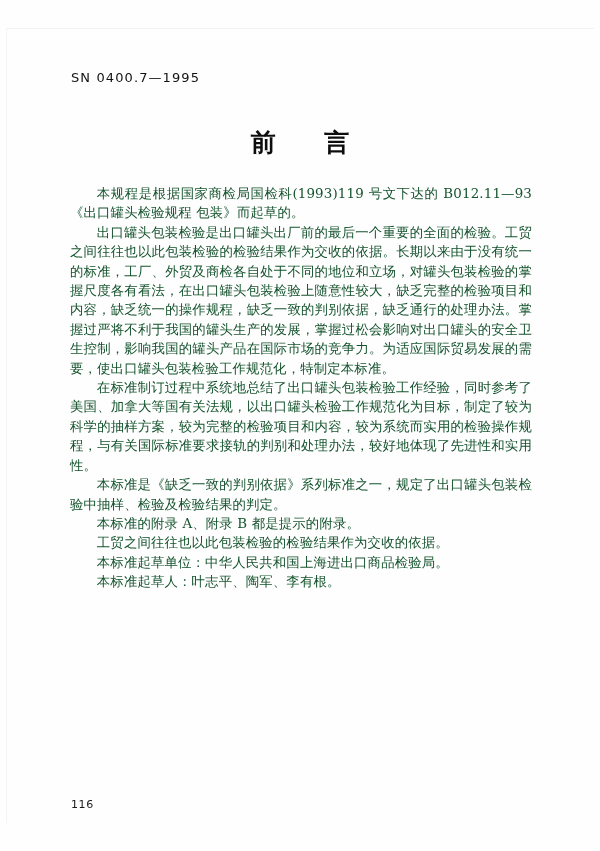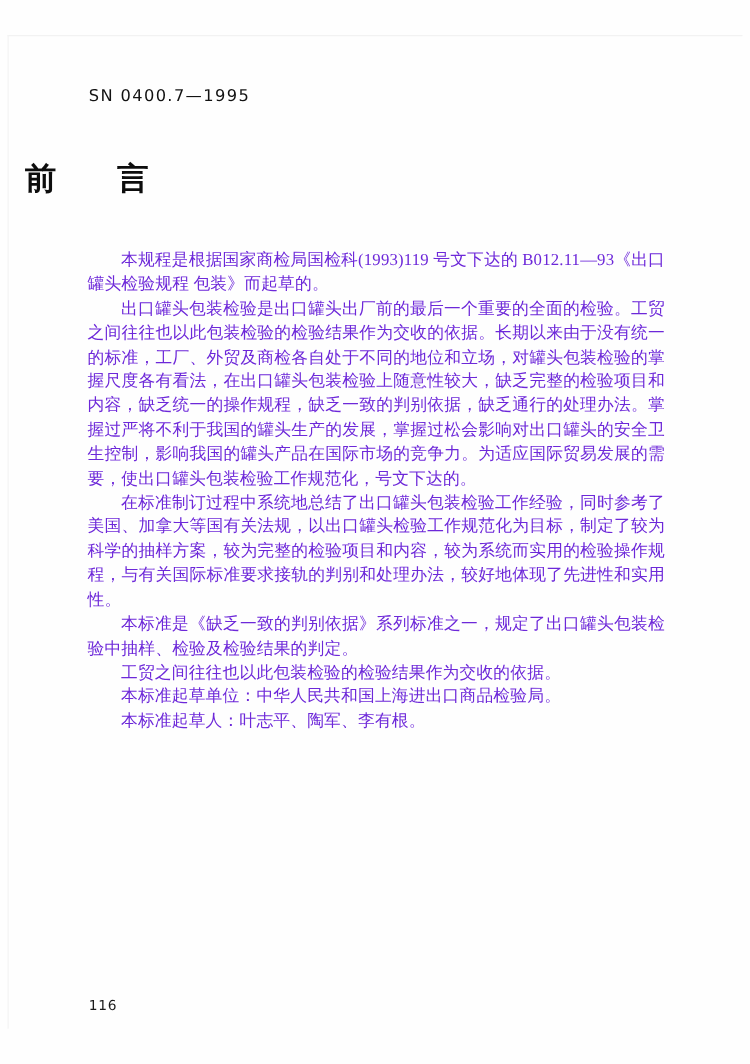--- a/index.html
+++ b/index.html
@@ -48,35 +48,35 @@
     letter-spacing: 1.1px;
     color: #121212;
     white-space: nowrap;
   }
 
   .doc-title {
     position: absolute;
     top: 126px;
     left: 0;
     width: 600px;
+    text-align: center;
     font-family: "DejaVu Serif", "Liberation Serif", serif;
     font-weight: bold;
     font-size: 25px;
     letter-spacing: 20px;
     text-indent: 20px;
     color: #0d0d0d;
   }
 
   .body-block {
     position: absolute;
-    top: 198px;
+    top: 184px;
     left: 70px;
     width: 462px;
-    color: #6d28d9;
-    font-family: Liberation Serif, serif;
+    color: #14532d;
   }
 
   p.para {
     margin: 0;
     font-size: 13.4px;
     line-height: 19.4px;
     text-align: justify;
     text-justify: inter-character;
     letter-spacing: 0.15px;
     word-break: break-all;
@@ -102,23 +102,24 @@
 
   <div class="scan-edge-top"></div>
   <div class="scan-edge-left"></div>
 
   <div class="std-number">SN 0400.7—1995</div>
 
   <div class="doc-title">前 言</div>
 
   <div class="body-block">
     <p class="para indent">本规程是根据国家商检局国检科(1993)119 号文下达的 B012.11—93《出口罐头检验规程  包装》而起草的。</p>
-    <p class="para indent">出口罐头包装检验是出口罐头出厂前的最后一个重要的全面的检验。工贸之间往往也以此包装检验的检验结果作为交收的依据。长期以来由于没有统一的标准，工厂、外贸及商检各自处于不同的地位和立场，对罐头包装检验的掌握尺度各有看法，在出口罐头包装检验上随意性较大，缺乏完整的检验项目和内容，缺乏统一的操作规程，缺乏一致的判别依据，缺乏通行的处理办法。掌握过严将不利于我国的罐头生产的发展，掌握过松会影响对出口罐头的安全卫生控制，影响我国的罐头产品在国际市场的竞争力。为适应国际贸易发展的需要，使出口罐头包装检验工作规范化，号文下达的。</p>
+    <p class="para indent">出口罐头包装检验是出口罐头出厂前的最后一个重要的全面的检验。工贸之间往往也以此包装检验的检验结果作为交收的依据。长期以来由于没有统一的标准，工厂、外贸及商检各自处于不同的地位和立场，对罐头包装检验的掌握尺度各有看法，在出口罐头包装检验上随意性较大，缺乏完整的检验项目和内容，缺乏统一的操作规程，缺乏一致的判别依据，缺乏通行的处理办法。掌握过严将不利于我国的罐头生产的发展，掌握过松会影响对出口罐头的安全卫生控制，影响我国的罐头产品在国际市场的竞争力。为适应国际贸易发展的需要，使出口罐头包装检验工作规范化，特制定本标准。</p>
     <p class="para indent">在标准制订过程中系统地总结了出口罐头包装检验工作经验，同时参考了美国、加拿大等国有关法规，以出口罐头检验工作规范化为目标，制定了较为科学的抽样方案，较为完整的检验项目和内容，较为系统而实用的检验操作规程，与有关国际标准要求接轨的判别和处理办法，较好地体现了先进性和实用性。</p>
     <p class="para indent">本标准是《缺乏一致的判别依据》系列标准之一，规定了出口罐头包装检验中抽样、检验及检验结果的判定。</p>
+    <p class="para indent">本标准的附录 A、附录 B 都是提示的附录。</p>
     <p class="para indent">工贸之间往往也以此包装检验的检验结果作为交收的依据。</p>
     <p class="para indent">本标准起草单位：中华人民共和国上海进出口商品检验局。</p>
     <p class="para indent">本标准起草人：叶志平、陶军、李有根。</p>
   </div>
 
   <div class="page-number">116</div>
 
 </div>
 
 </body></html>

